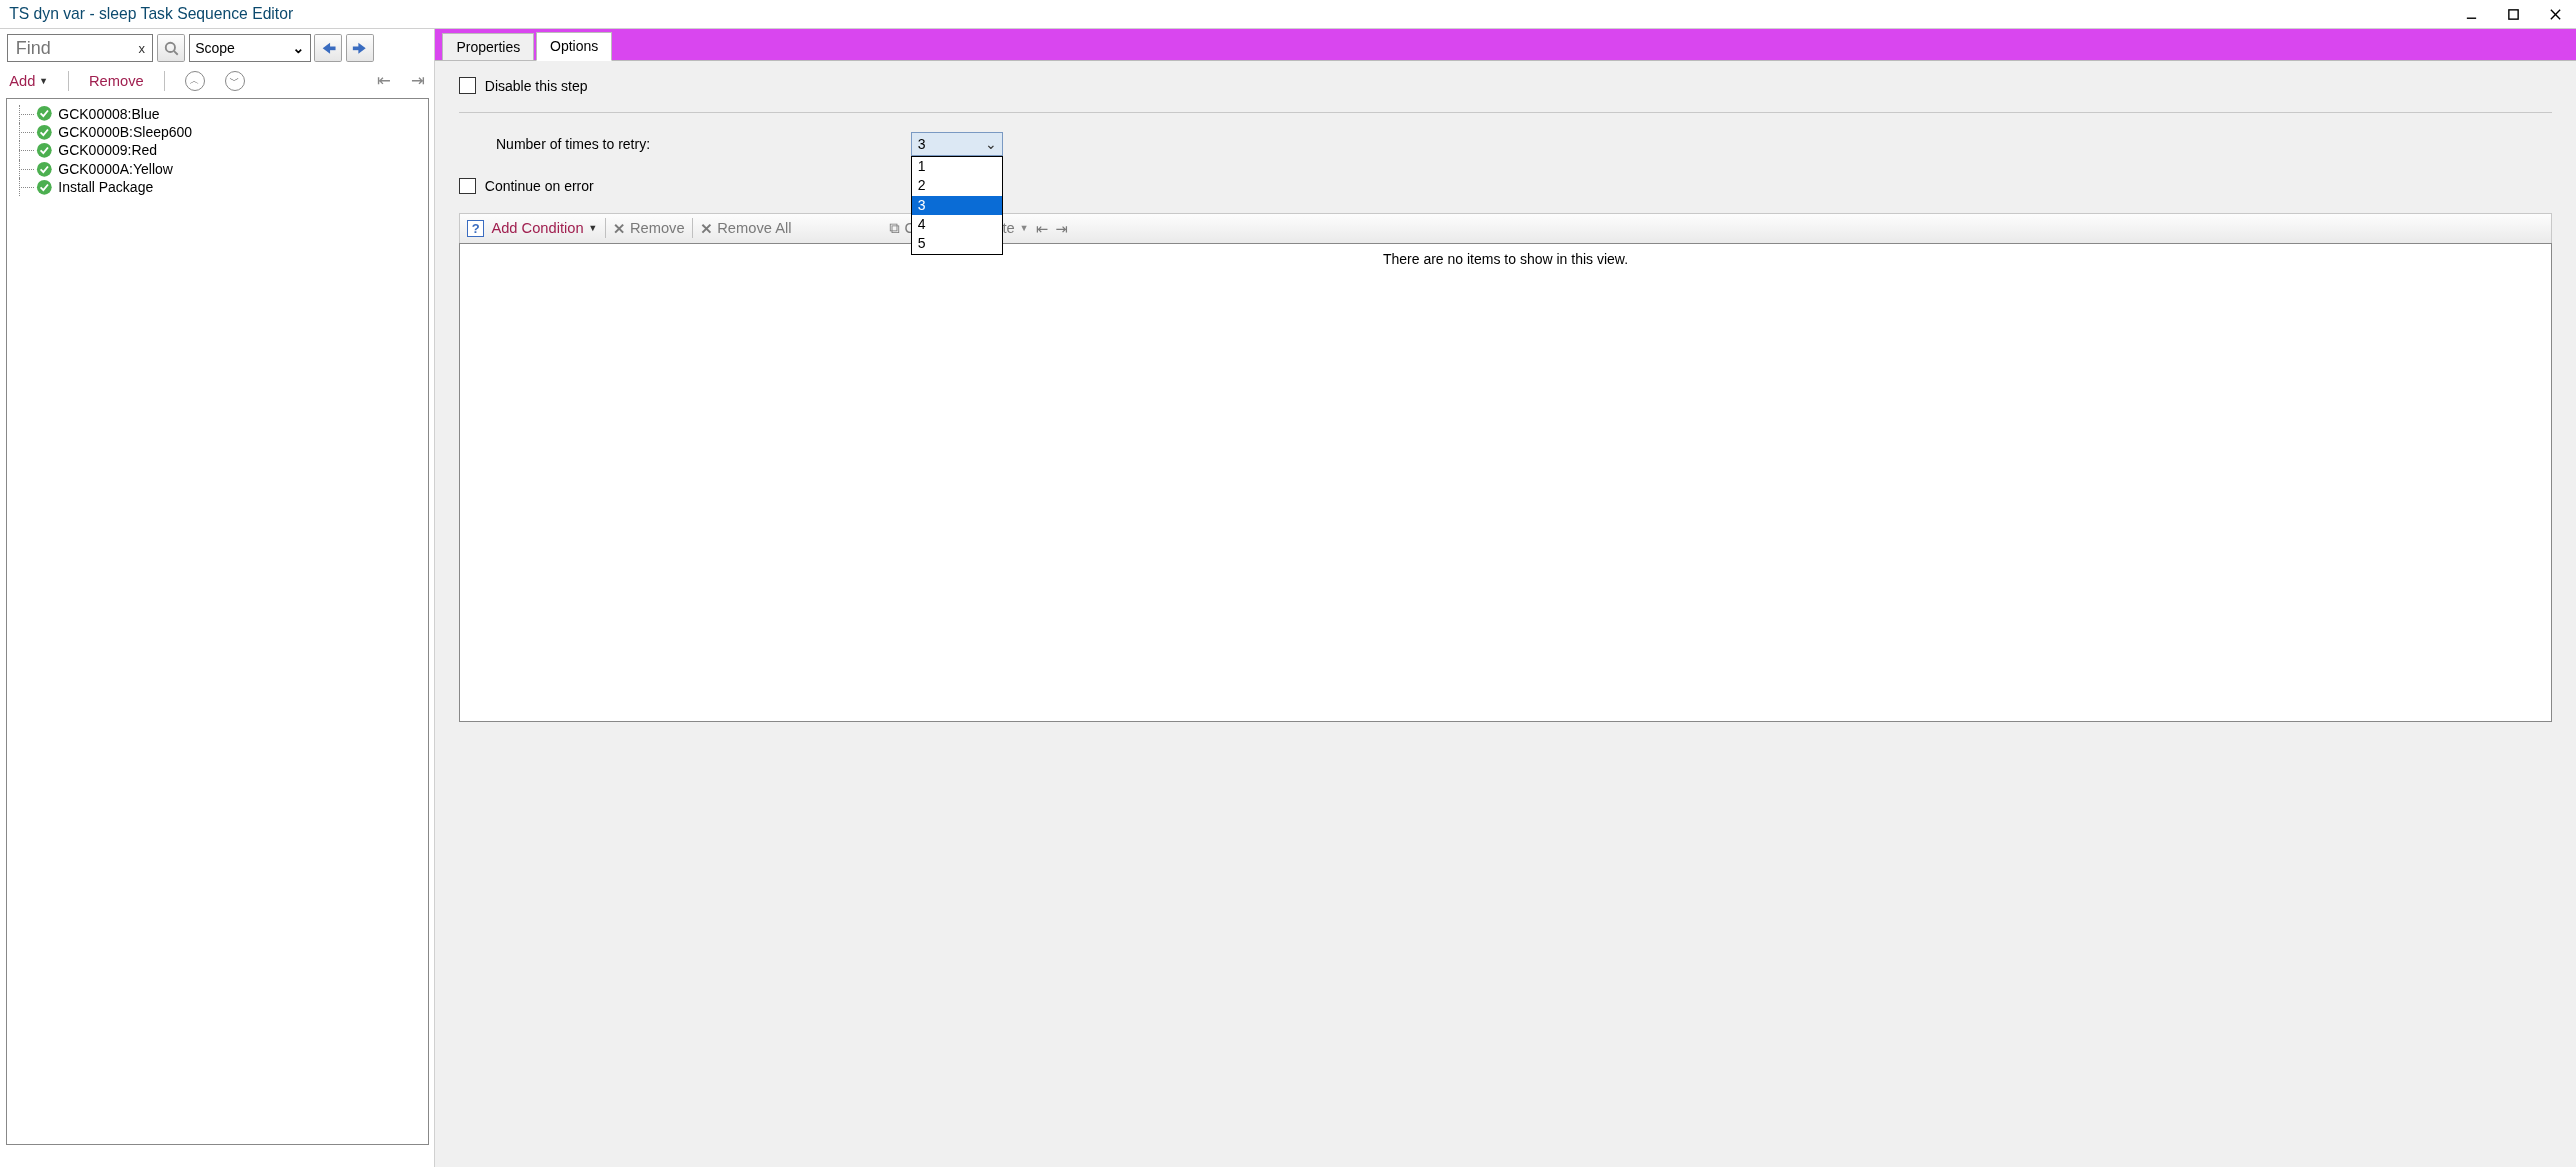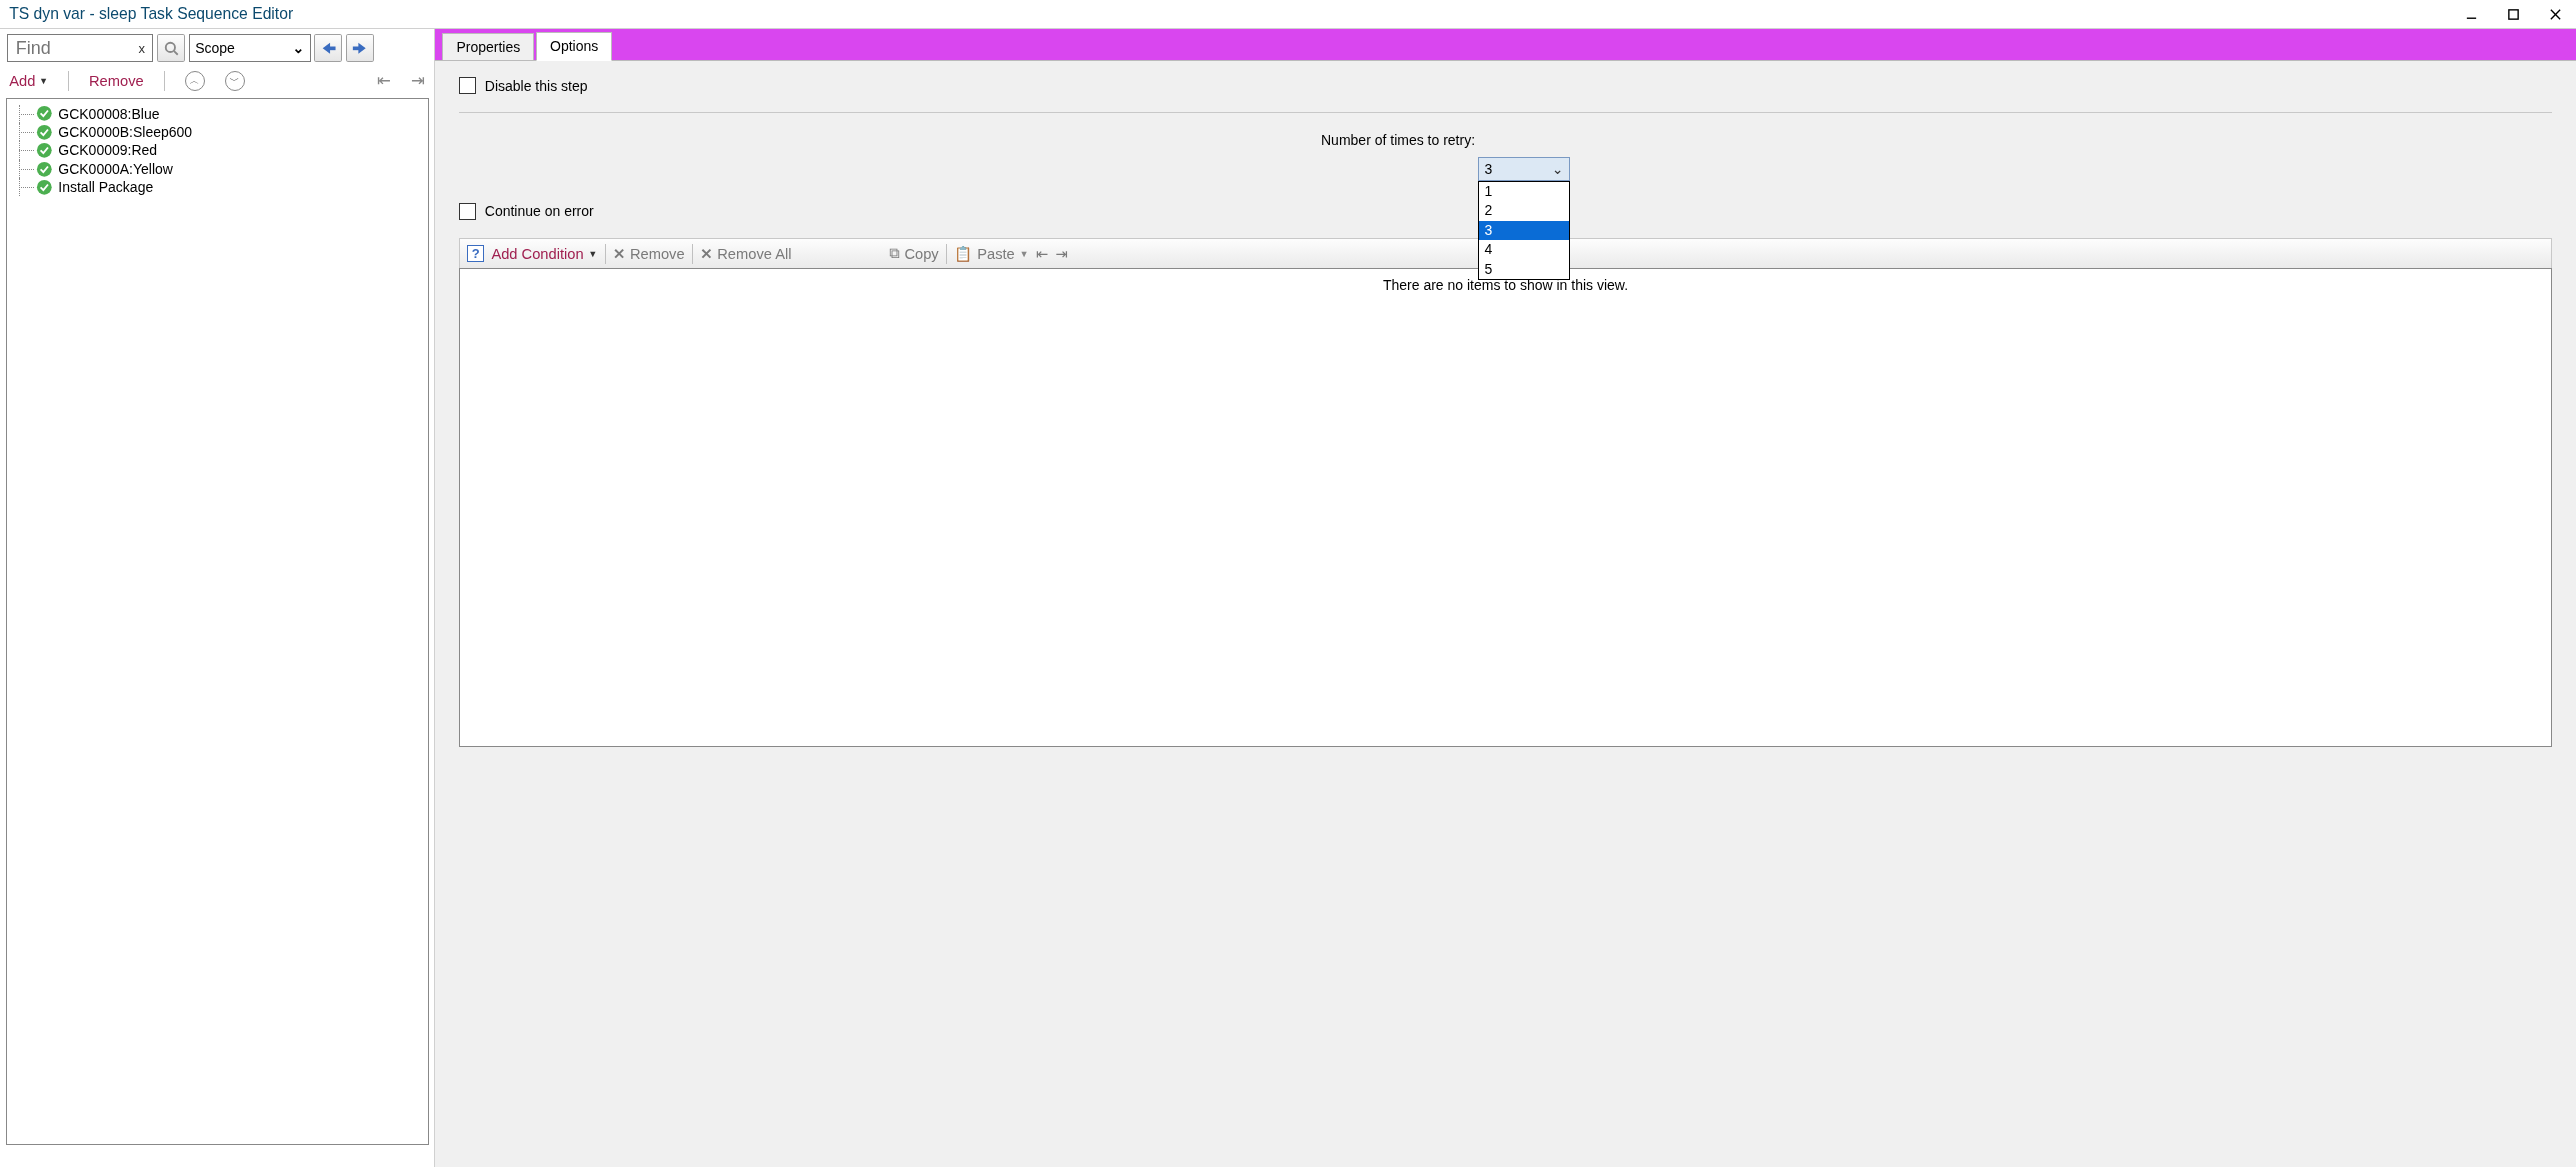--- a/index.html
+++ b/index.html
@@ -45,21 +45,21 @@
   .tabs { display:flex; align-items:flex-end; background:#d946ef; height:31px; padding-left:7.4px; }
   .tab { padding:5.5px 13px; border:0.9px solid #bbb; border-bottom:none; background:#f0f0f0; font-size:14px; margin-right:1.8px; position:relative; top:0.9px;}
   .tab.active { background:#fff; border-bottom:0.9px solid #fff; z-index:2;}
   .tabbody { background:#f0f0f0; border-top:0.9px solid #bbb; padding:16.6px 24px; position:relative; height:calc(100% - 31px);}
 
   
   .chkrow { display:flex; align-items:center; gap:9.2px; font-size:14px; margin-bottom:18.4px;}
   .chkbox { width:16.6px; height:16.6px; border:0.9px solid #333; background:#fff; display:flex; align-items:center; justify-content:center;}
   .chkbox.checked::after { content:"✓"; font-size:13px; color:#000; line-height:1;}
   .hr { height:0.9px; background:#c8c8c8; margin:9.2px 0 18.4px 0;}
-  .indent { margin-left:37px; display:flex; align-items:center; gap:9.2px; margin-bottom:22px;flex-direction:column;}
+  .indent { margin-left:37px; display:flex; align-items:center; gap:9.2px; margin-bottom:22px;}
   .retrylabel { width:406px; }
   .combo { position:relative; width:92px; height:24px; border:0.9px solid #7a99c2; background:#dce8f4; display:flex; align-items:center; padding:0 5.5px; justify-content:space-between; }
   .combo .chev { color:#333; }
   .dropdown { position:absolute; left:-0.9px; top:23px; width:92px; border:0.9px solid #000; background:#fff; z-index:20;}
   .dropdown .opt { padding:0 5.5px; font-size:14px; line-height:19.4px;}
   .dropdown .opt.sel { background:#0a6cd6; color:#fff;}
 
   
   .condbar { display:flex; align-items:center; gap:7.4px; border:0.9px solid #c8c8c8; border-bottom:none; background:linear-gradient(#fdfdfd,#eaeaea); padding:4.6px 7.4px; margin-top:18.4px;}
   .condbar .cbtn { display:flex; align-items:center; gap:4.6px; font-size:14.7px;}

